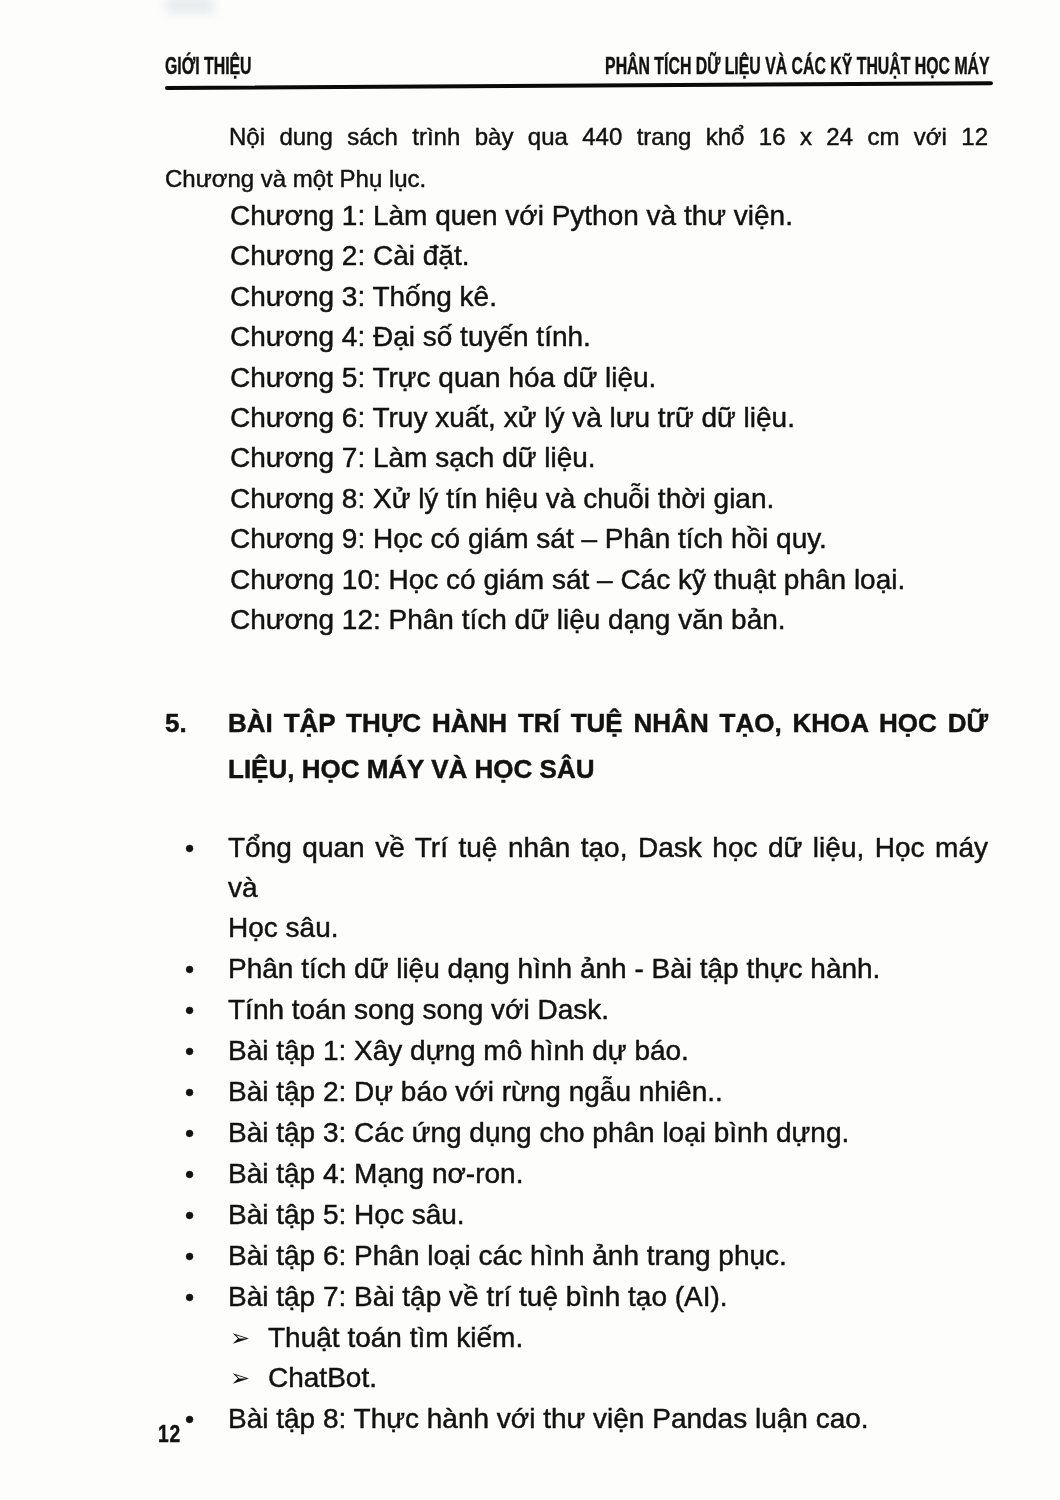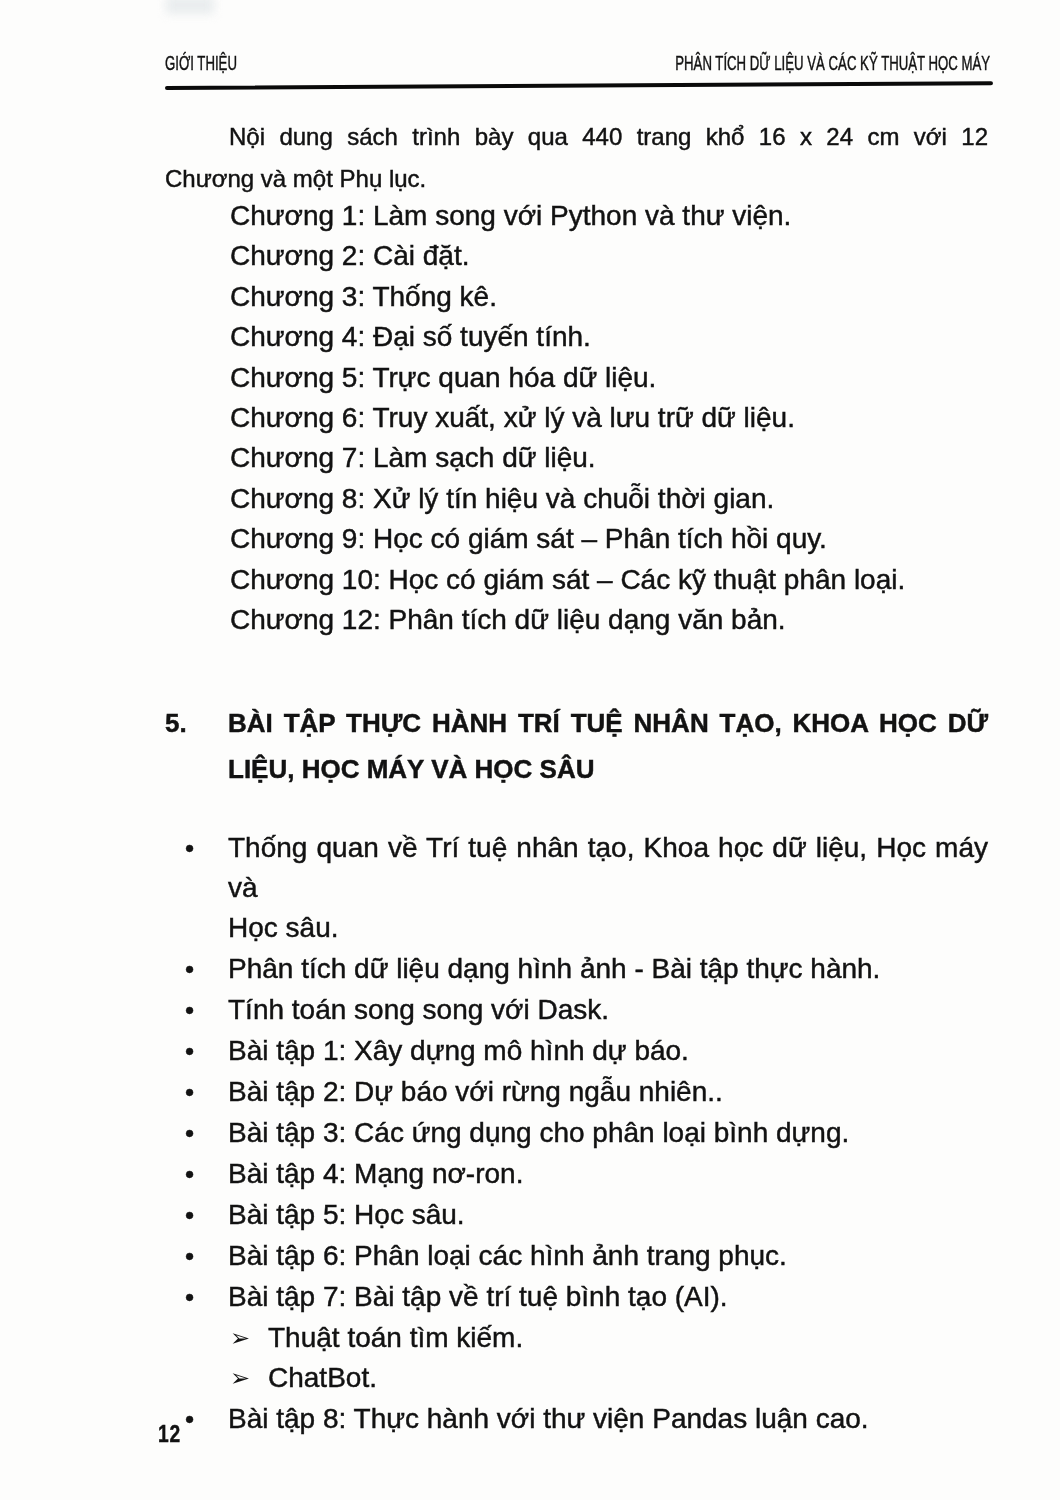--- a/index.html
+++ b/index.html
@@ -13,21 +13,21 @@
     -webkit-text-stroke:0.45px #121212;
   }
   
   .smudge{
     position:absolute;left:166px;top:-4px;width:48px;height:18px;
     background:#e7ebed;filter:blur(5px);opacity:.9;
   }
   .header{
     position:absolute;left:165px;right:70px;top:52px;
     display:flex;justify-content:space-between;align-items:baseline;
-    font-weight:400;font-size:20px;letter-spacing:0;
+    font-weight:700;font-size:24px;letter-spacing:0;
     white-space:nowrap;
   }
   .hleft{display:inline-block;transform:scaleX(0.66);transform-origin:left center;}
   .hright{display:inline-block;transform:scaleX(0.66);transform-origin:right center;}
   .hrule{
     position:absolute;left:165px;right:67px;top:86px;height:4px;
     background:#0a0a0a;border-radius:2px;
     transform:rotate(-0.33deg);transform-origin:left center;
   }
   .para{
@@ -79,21 +79,21 @@
     <span class="hright">PHÂN TÍCH DỮ LIỆU VÀ CÁC KỸ THUẬT HỌC MÁY</span>
   </div>
   <div class="hrule"></div>
 
   <div class="para">
     <div class="l1">Nội dung sách trình bày qua 440 trang khổ 16 x 24 cm với 12</div>
     <div>Chương và một Phụ lục.</div>
   </div>
 
   <div class="chapters">
-    <div>Chương 1: Làm song với Python và thư viện.</div>
+    <div>Chương 1: Làm quen với Python và thư viện.</div>
     <div>Chương 2: Cài đặt.</div>
     <div>Chương 3: Thống kê.</div>
     <div>Chương 4: Đại số tuyến tính.</div>
     <div>Chương 5: Trực quan hóa dữ liệu.</div>
     <div>Chương 6: Truy xuất, xử lý và lưu trữ dữ liệu.</div>
     <div>Chương 7: Làm sạch dữ liệu.</div>
     <div>Chương 8: Xử lý tín hiệu và chuỗi thời gian.</div>
     <div>Chương 9: Học có giám sát – Phân tích hồi quy.</div>
     <div>Chương 10: Học có giám sát – Các kỹ thuật phân loại.</div>
     <div>Chương 12: Phân tích dữ liệu dạng văn bản.</div>
@@ -106,21 +106,21 @@
       <div>LIỆU, HỌC MÁY VÀ HỌC SÂU</div>
     </div>
   </div>
 
 
   <div class="bullets">
 
     <div class="bullet">
       <span class="marker">•</span>
       <div class="btext">
-        <div class="jf">Thống quan về Trí tuệ nhân tạo, Khoa học dữ liệu, Học máy và</div>
+        <div class="jf">Tổng quan về Trí tuệ nhân tạo, Dask học dữ liệu, Học máy và</div>
         <div>Học sâu.</div>
       </div>
     </div>
 
     <div class="bullet">
       <span class="marker">•</span>
       <div class="btext">Phân tích dữ liệu dạng hình ảnh - Bài tập thực hành.</div>
     </div>
 
     <div class="bullet">

